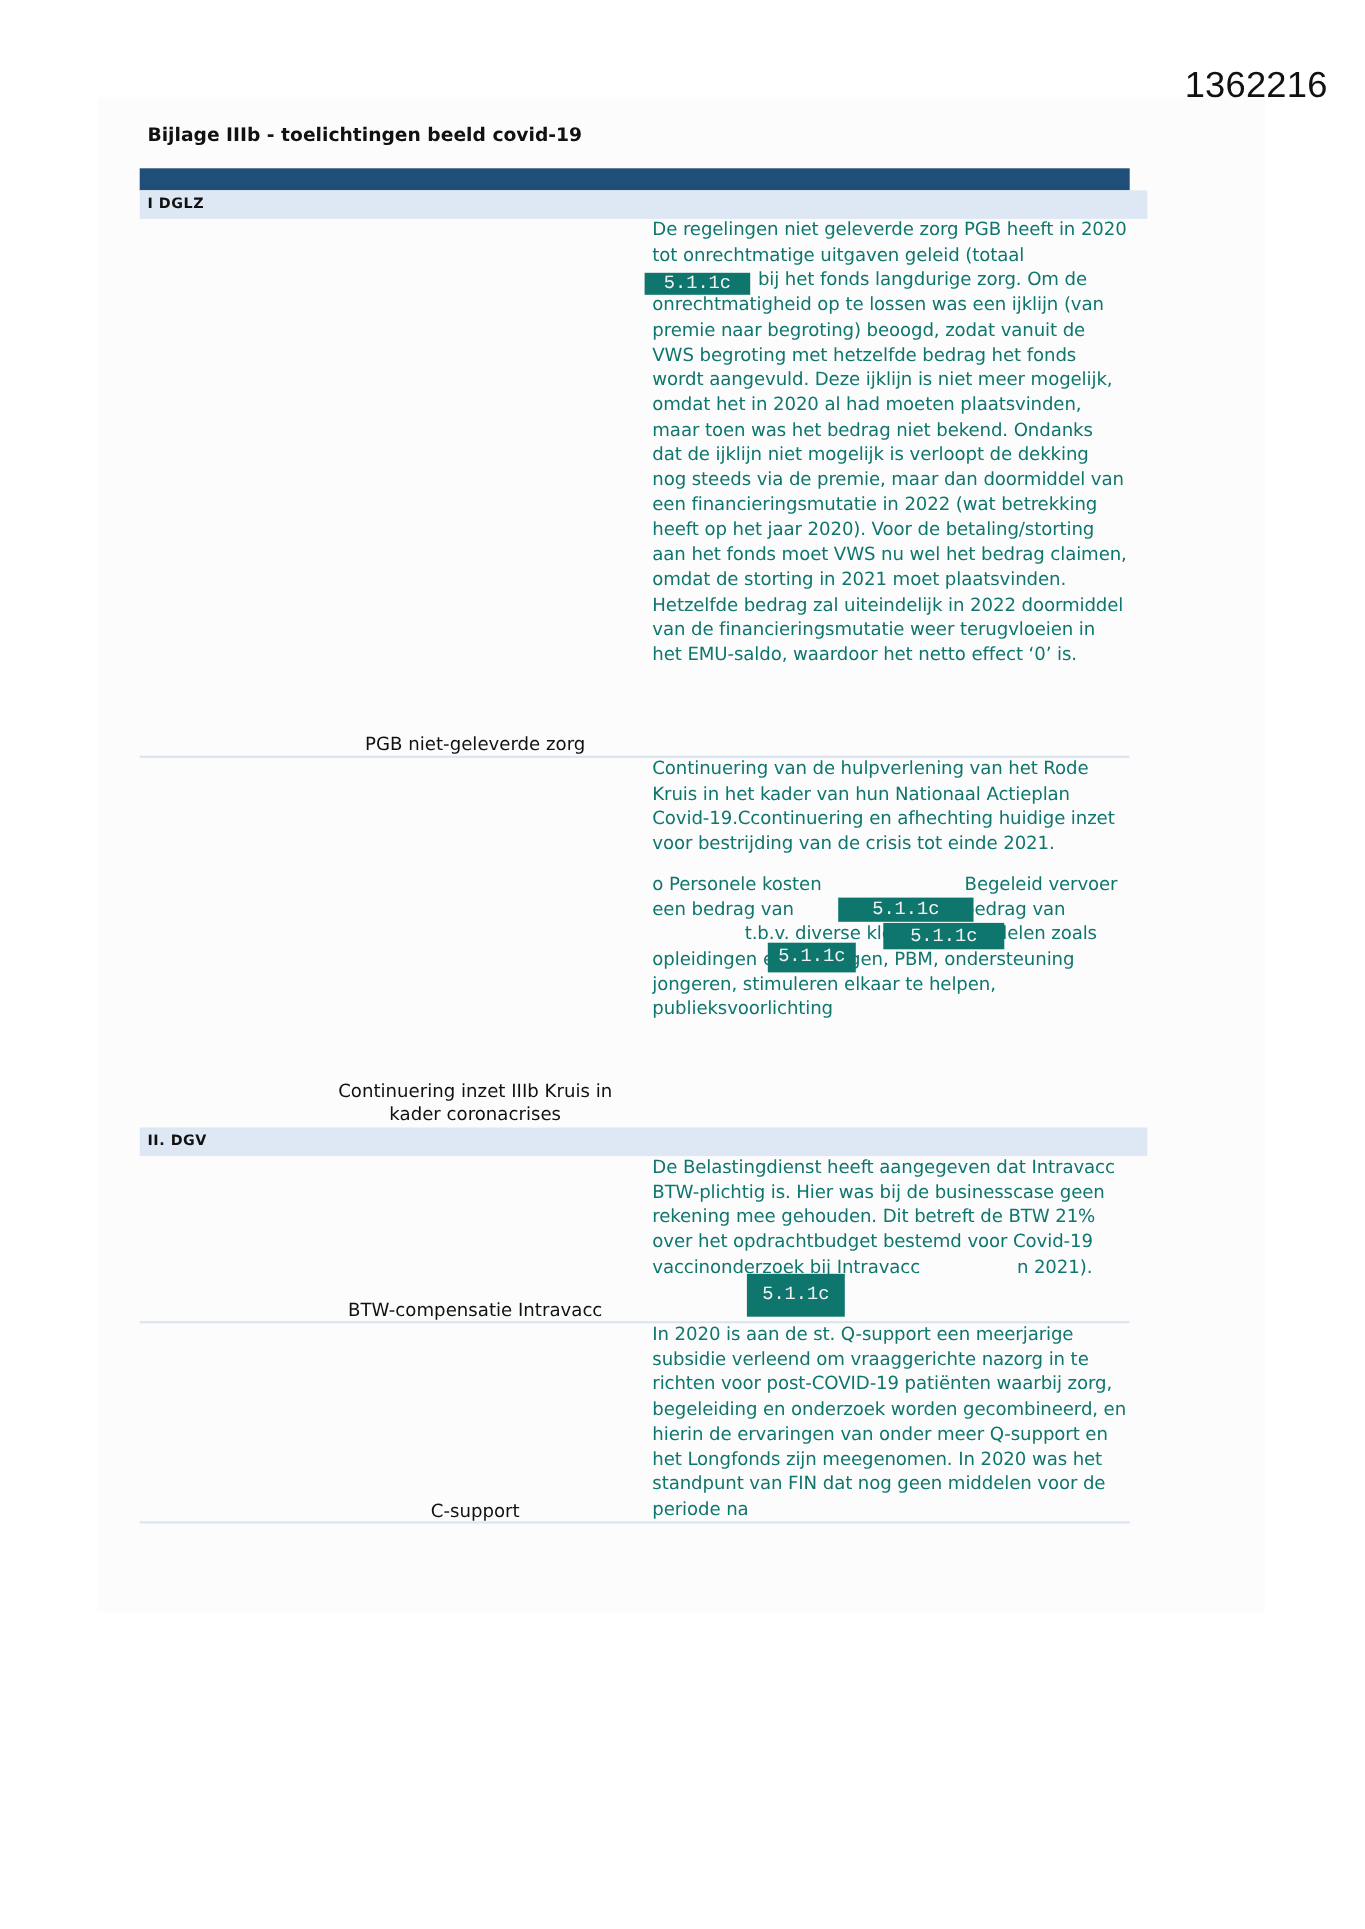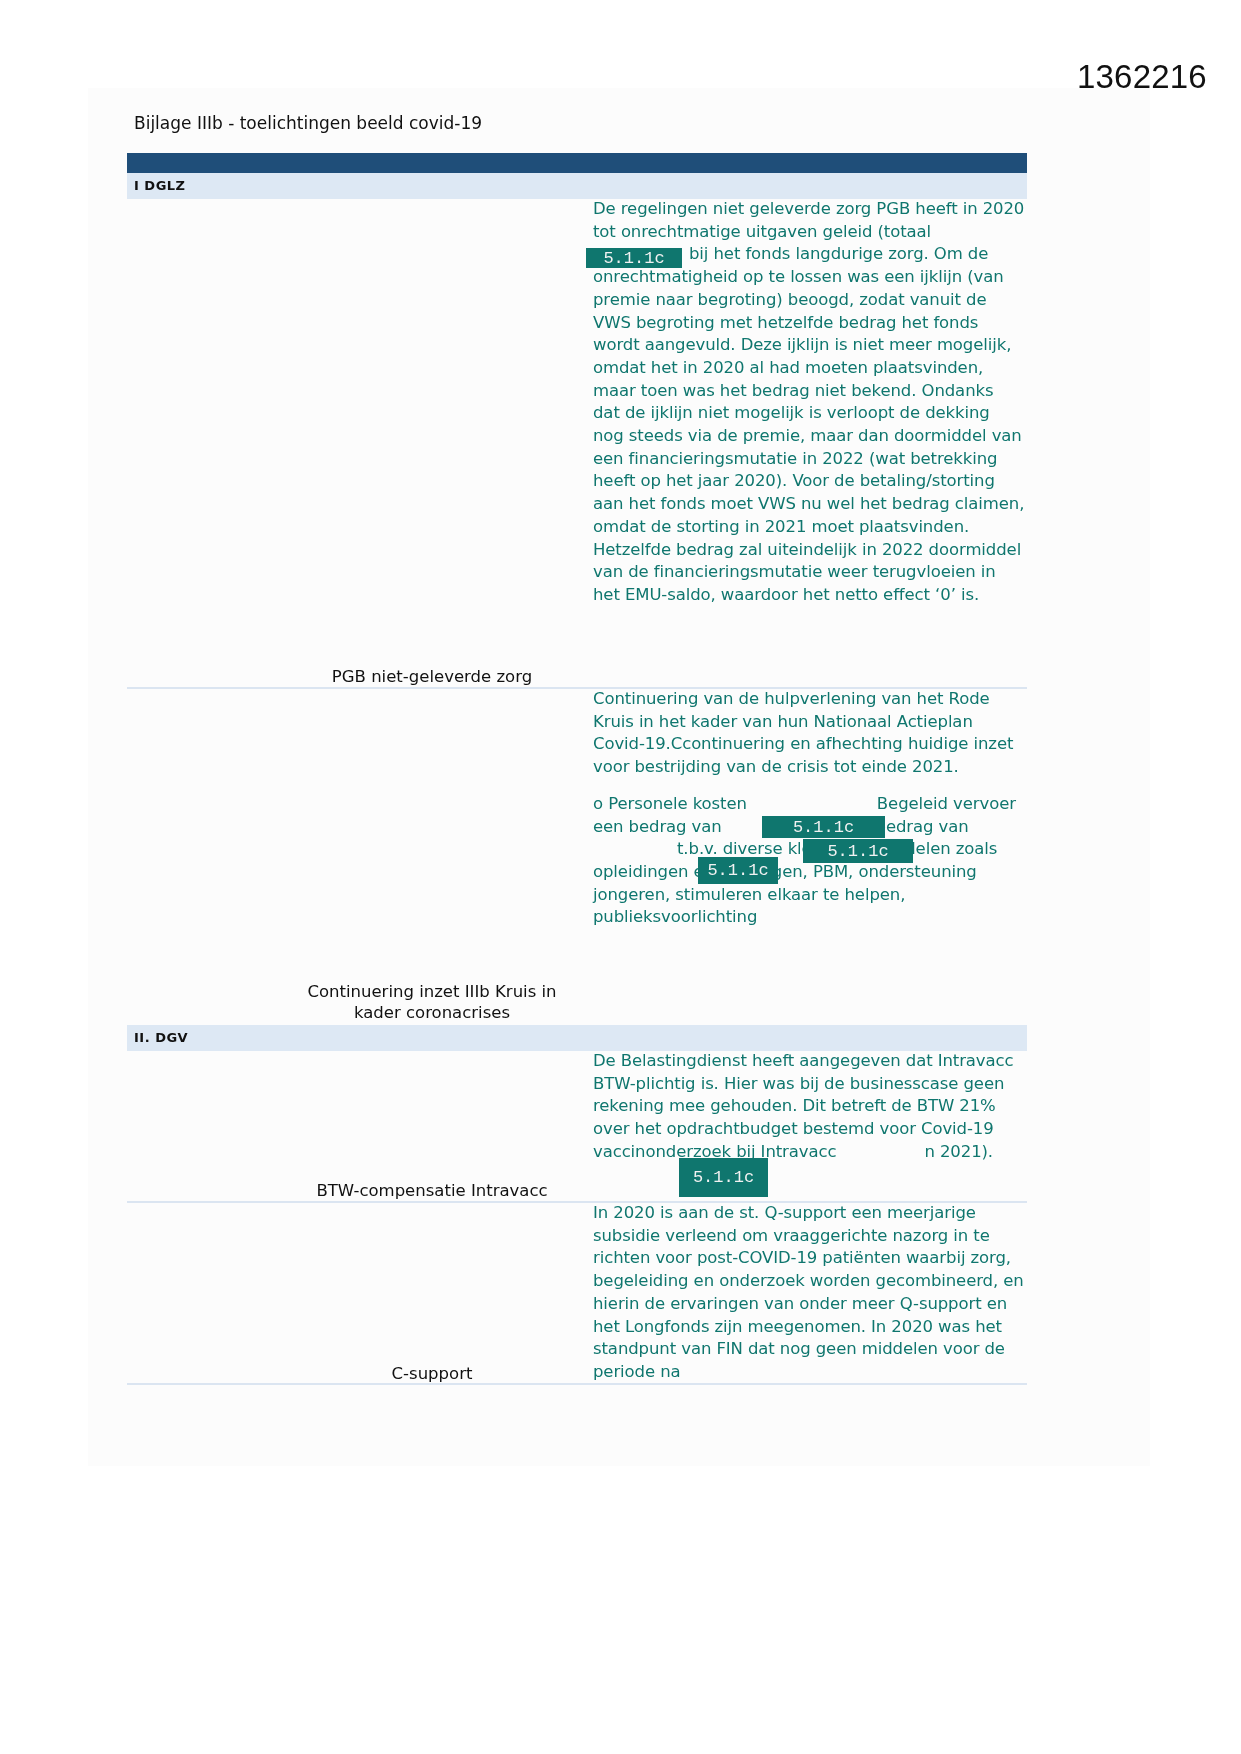--- a/index.html
+++ b/index.html
@@ -12,30 +12,30 @@
     position:absolute; left:88px; top:88px; width:1062px; height:1378px;
     background:#fcfcfc;
   }
   .doc-number {
     position:absolute; left:1077px; top:58px;
     font-family:"Liberation Sans", sans-serif; font-size:33px; color:#111;
     letter-spacing:0.2px;
   }
   .title {
     position:absolute; left:134px; top:113px;
-    font-family:"DejaVu Sans", sans-serif; font-weight:normal; font-size:17px; color:#111;
+    font-family:"DejaVu Sans", sans-serif; font-weight:bold; font-size:17px; color:#111;
   }
   .hdr {
     position:absolute; left:127px; top:153px; width:900px; height:20px;
     background:#1f4e79; color:#fff; font-weight:bold; font-size:13px;
   }
   .hdr span { position:absolute; top:4px;margin-top:20px; }
   .band {
     position:absolute; left:127px; width:900px; height:26px;
-    background:#dde8f4; font-weight:bold; font-size:13px; color:#111;
+    background:#dde8f4; font-weight:bold; font-size:13px; color:#111;padding-left:16px;
   }
   .band span { position:absolute; left:7px; top:5px; letter-spacing:0.5px; }
   .rule { position:absolute; left:127px; width:900px; height:2px; background:#dbe5f1; }
   .para {
     position:absolute; left:593px; width:432px;
     font-size:16.5px; line-height:22.7px; color:#0f766e; letter-spacing:-0.1px;
   }
   .para p { margin:0; }
   .label {
     position:absolute; left:283px; width:298px; text-align:center;

